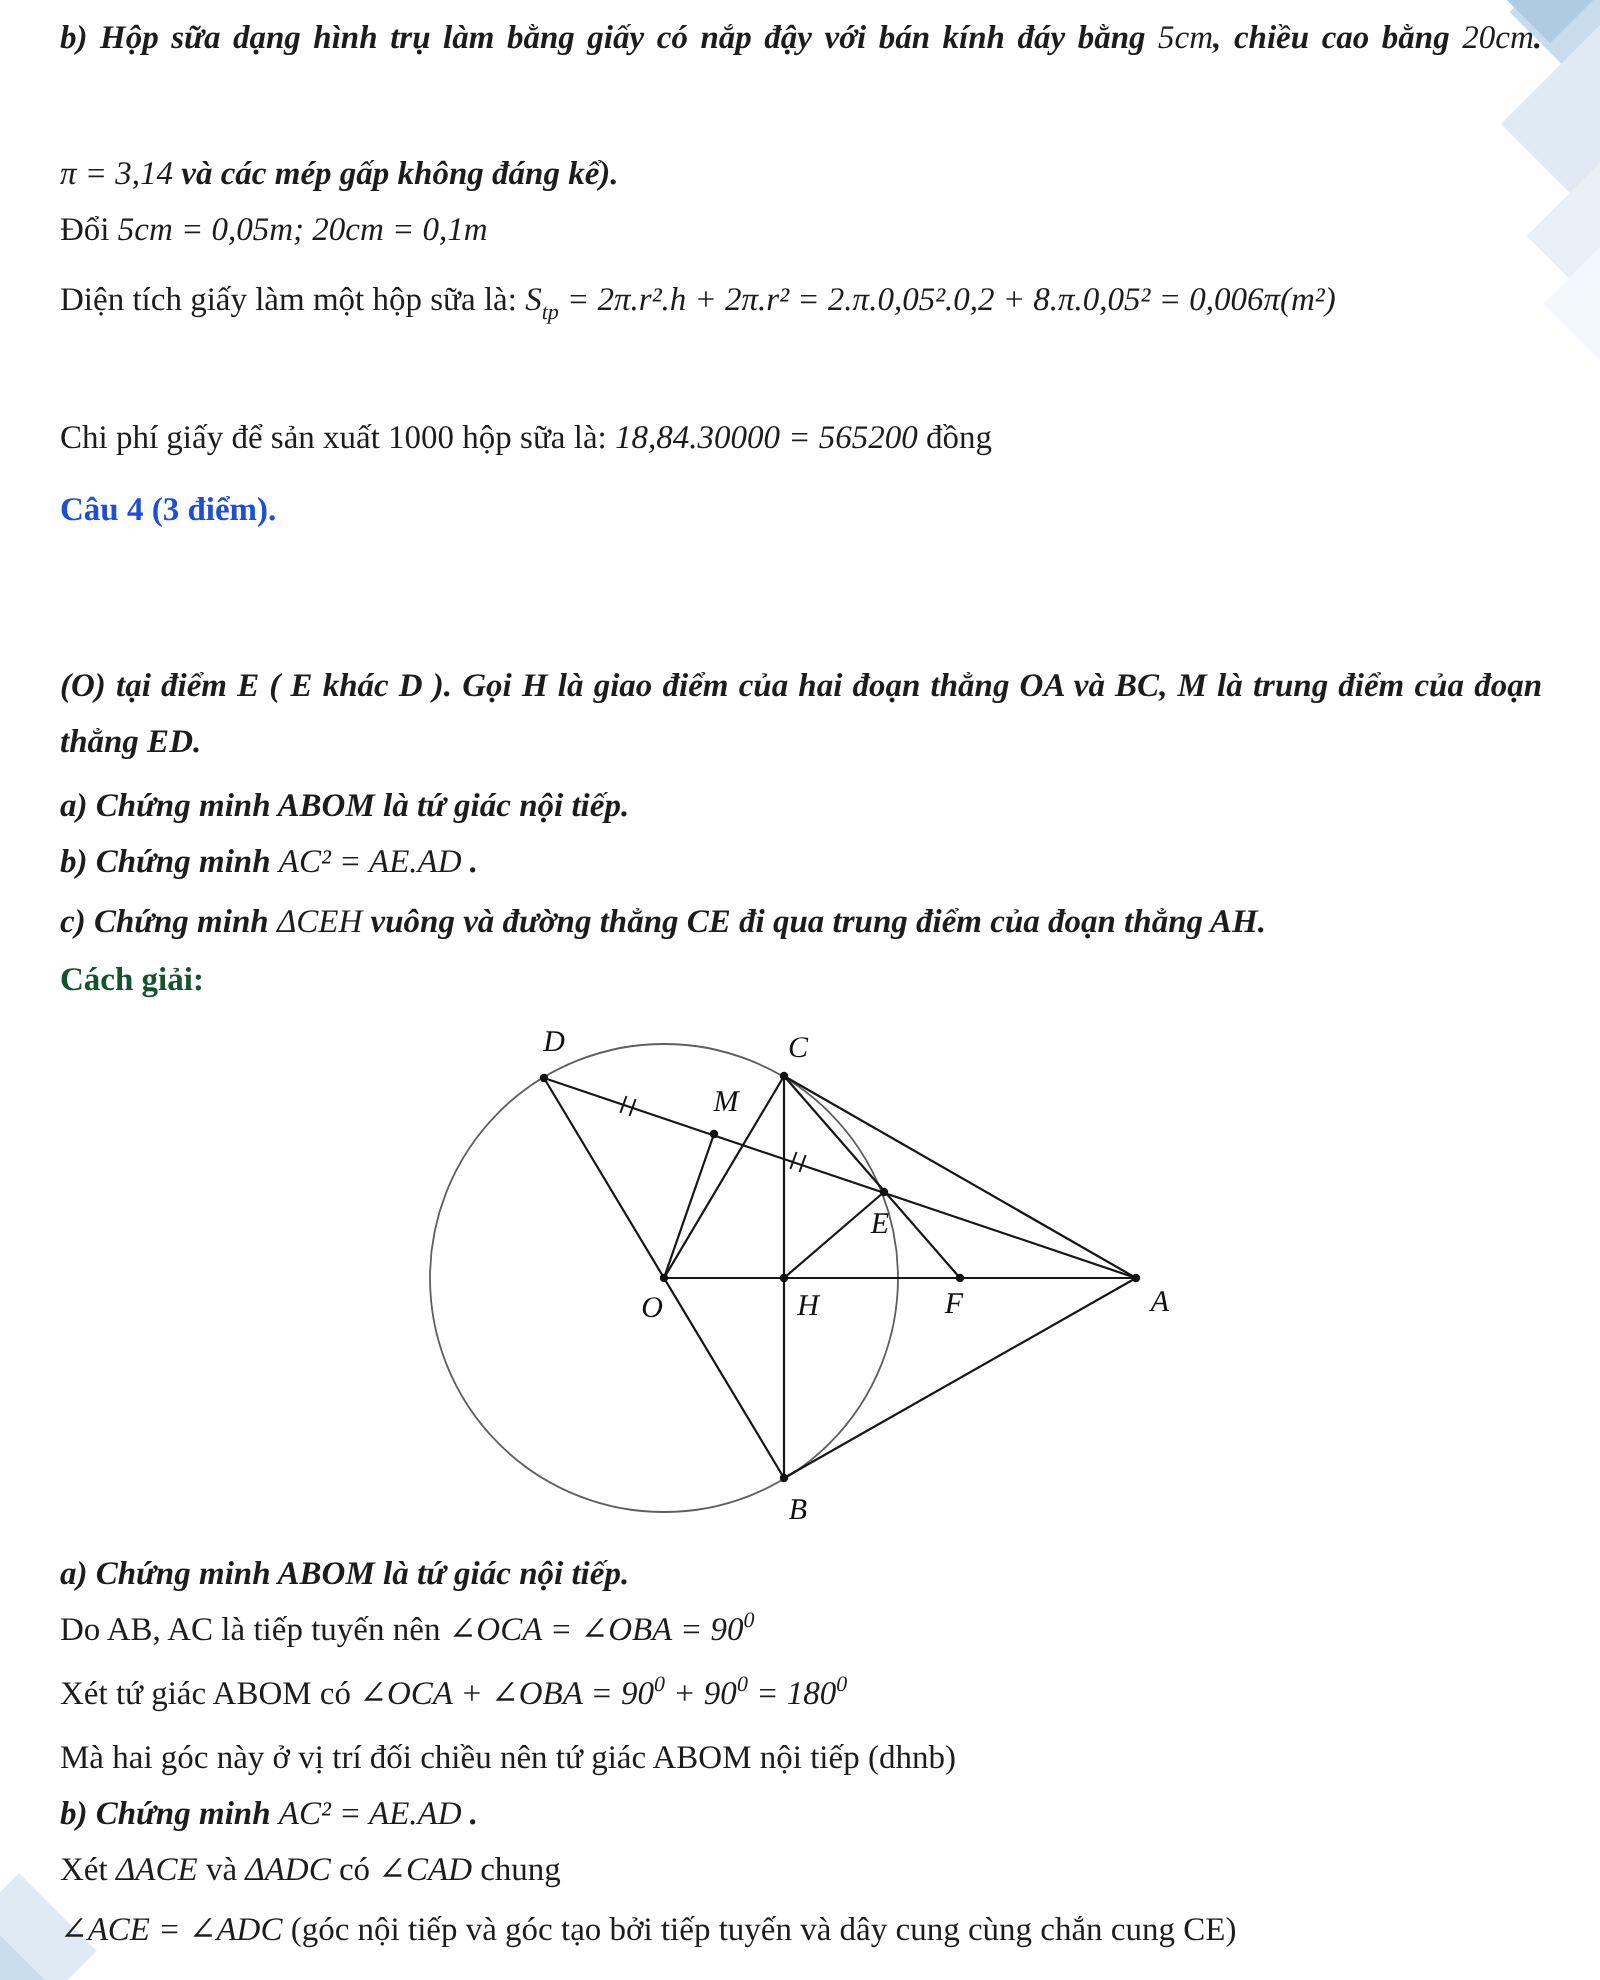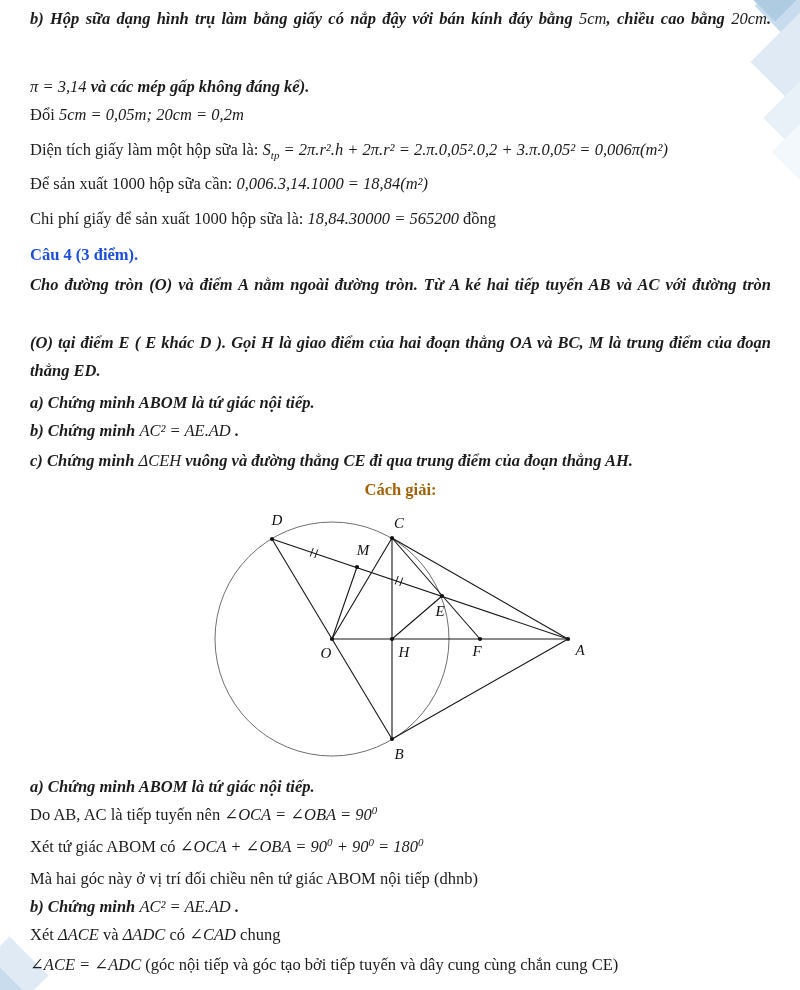--- a/index.html
+++ b/index.html
@@ -4,21 +4,21 @@
 <style>
   html,body{margin:0;padding:0;}
   #page{position:relative;width:800px;height:990px;background:#ffffff;overflow:hidden;}
   .line{position:absolute;left:30px;width:741px;margin:0;z-index:2;
         font-family:"Liberation Serif","DejaVu Serif",serif;
         font-size:16.5px;line-height:22px;color:#1c1c1c;}
   .bi{font-weight:bold;font-style:italic;}
   .math{font-style:italic;font-weight:normal;}
   .just{text-align:justify;text-align-last:justify;}
   .red{color:#1d4ed8;font-weight:bold;font-style:normal;}
-  .navy{color:#a16207;font-weight:bold;font-style:normal;text-align:center;}
+  .navy{color:#14532d;font-weight:bold;font-style:normal;}
   sup,sub{font-size:11px;line-height:0;}
   #figure{position:absolute;left:180px;top:503px;width:440px;height:268px;z-index:2;}
   .circ{fill:none;stroke:#5f5f5f;stroke-width:0.9;}
   .seg{stroke:#161616;stroke-width:1.1;}
   .tick{stroke-width:1;}
   .dot{fill:#111;}
   .plabel{font-family:"Liberation Serif","DejaVu Serif",serif;font-style:italic;font-size:15px;fill:#111;
           text-anchor:middle;dominant-baseline:middle;}
   .diamond{position:absolute;transform:rotate(45deg);z-index:1;}
 </style>
@@ -31,27 +31,25 @@
   <div class="diamond" style="left: 747px; top: -46px; width: 56px; height: 56px; background-color: rgb(174, 203, 226);"></div>
   <div class="diamond" style="left: 765px; top: 27px; width: 70px; height: 70px; background-color: rgb(223, 234, 245);"></div>
   <div class="diamond" style="left: 774px; top: 92px; width: 52px; height: 52px; background-color: rgb(233, 241, 248);"></div>
   <div class="diamond" style="left: 780px; top: 132px; width: 40px; height: 40px; background-color: rgb(243, 248, 252);"></div>
   <div class="diamond" style="left: -18px; top: 948px; width: 55px; height: 55px; background-color: rgb(223, 234, 245);"></div>
   <div class="diamond" style="left: -35px; top: 975px; width: 60px; height: 60px; background-color: rgb(201, 220, 238);"></div>
 
   <p class="line bi just" style="top:8px"><span class="rm">b) Hộp sữa dạng hình trụ làm bằng giấy có nắp đậy với bán kính đáy bằng </span><span class="math">5cm</span><span class="rm">, chiều cao bằng </span><span class="math">20cm</span><span class="rm">.</span></p>
   <p class="line bi" style="top:76px"><span class="math">π = 3,14</span><span class="rm"> và các mép gấp không đáng kể).</span></p>
 
-  <p class="line" style="top:104px"><span class="rm">Đổi </span><span class="math">5cm = 0,05m; 20cm = 0,2m</span></p>
-  <p class="line" style="top:139px"><span class="rm">Diện tích giấy làm một hộp sữa là: </span><span class="math">S</span><sub class="math">tp</sub><span class="math"> = 2π.r².h + 2π.r² = 2.π.0,05².0,2 + 3.π.0,05² = 0,006π(m²)</span></p>
-  <p class="line" style="top:173px"><span class="rm">Để sản xuất 1000 hộp sữa cần: </span><span class="math">0,006.3,14.1000 = 18,84(m²)</span></p>
+  <p class="line" style="top:104px"><span class="rm">Đổi </span><span class="math">5cm = 0,05m; 20cm = 0,1m</span></p>
+  <p class="line" style="top:139px"><span class="rm">Diện tích giấy làm một hộp sữa là: </span><span class="math">S</span><sub class="math">tp</sub><span class="math"> = 2π.r².h + 2π.r² = 2.π.0,05².0,2 + 8.π.0,05² = 0,006π(m²)</span></p>
   <p class="line" style="top:208px"><span class="rm">Chi phí giấy để sản xuất 1000 hộp sữa là: </span><span class="math">18,84.30000 = 565200</span><span class="rm"> đồng</span></p>
 
   <p class="line red" style="top:244px">Câu 4 (3 điểm).</p>
-  <p class="line bi just" style="top:274px">Cho đường tròn (O) và điểm A nằm ngoài đường tròn. Từ A ké hai tiếp tuyến AB và AC với đường tròn</p>
   <p class="line bi just" style="top:332px">(O) tại điểm E ( E khác D ). Gọi H là giao điểm của hai đoạn thẳng OA và BC, M là trung điểm của đoạn</p>
   <p class="line bi" style="top:360px">thẳng ED.</p>
   <p class="line bi" style="top:392px"><span class="rm">a) Chứng minh ABOM là tứ giác nội tiếp.</span></p>
   <p class="line bi" style="top:420px"><span class="rm">b) Chứng minh </span><span class="math">AC² = AE.AD</span><span class="rm"> .</span></p>
   <p class="line bi" style="top:450px"><span class="rm">c) Chứng minh </span><span class="math">ΔCEH</span><span class="rm"> vuông và đường thẳng CE đi qua trung điểm của đoạn thẳng AH.</span></p>
   <p class="line navy" style="top:479px">Cách giải:</p>
 
   <svg id="figure" viewBox="0 0 440 268">
       <circle cx="152" cy="136" r="117" class="circ"></circle>
       <line x1="92" y1="36" x2="212" y2="236" class="seg"></line>

